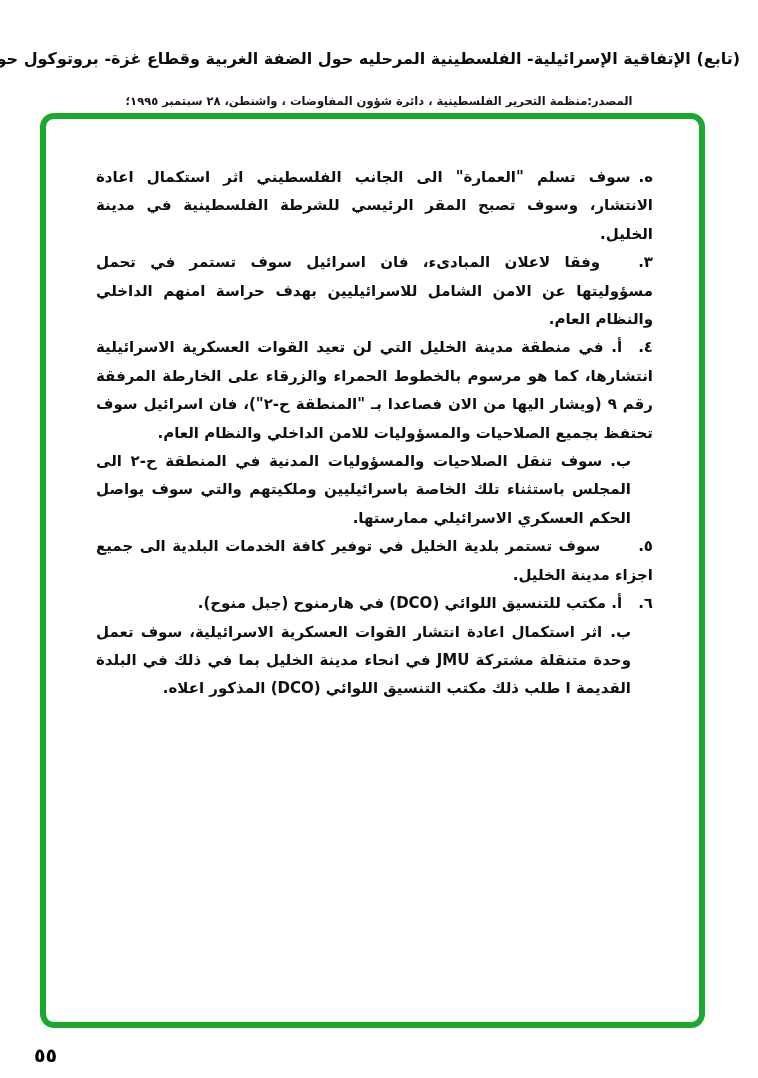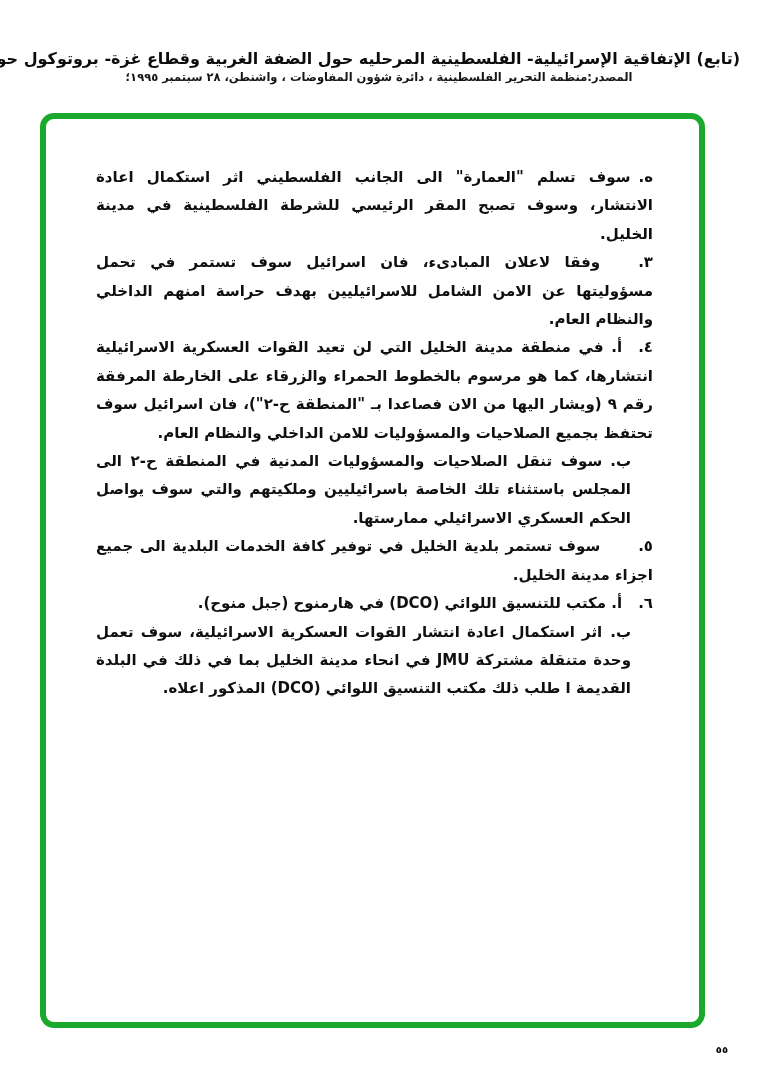--- a/index.html
+++ b/index.html
@@ -24,21 +24,21 @@
   }
   .header-title {
     font-size: 16px;
     font-weight: 700;
     line-height: 22px;
     letter-spacing: 0;
     color: #0d0d0d;
     white-space: nowrap;
   }
   .header-source {
-    margin-top: 0;
+    margin-top: 24px;
     font-size: 11.5px;
     font-weight: 700;
     color: #151515;
   }
   .doc-frame {
     position: absolute;
     top: 113px; left: 40px;
     width: 665px; height: 915px;
     border: 6px solid #1aa92c;
     border-radius: 14px;
@@ -61,22 +61,22 @@
     white-space: nowrap;
   }
   .gap-sm  { margin-left: 8px; }
   .gap-md  { margin-left: 16px; }
   .gap-lg  { margin-left: 38px; }
   .ptext { }
   .page-number {
     position: absolute;
     top: 1044px;
     left: 0; right: 30px;
-    text-align: right;
-    font-size: 10px;
+    text-align: left;
+    font-size: 19px;
     font-weight: 700;
     color: #000000;
     margin-left: 34px;
   }
 </style>
 </head>
 <body>
 
 <div class="page">
 

